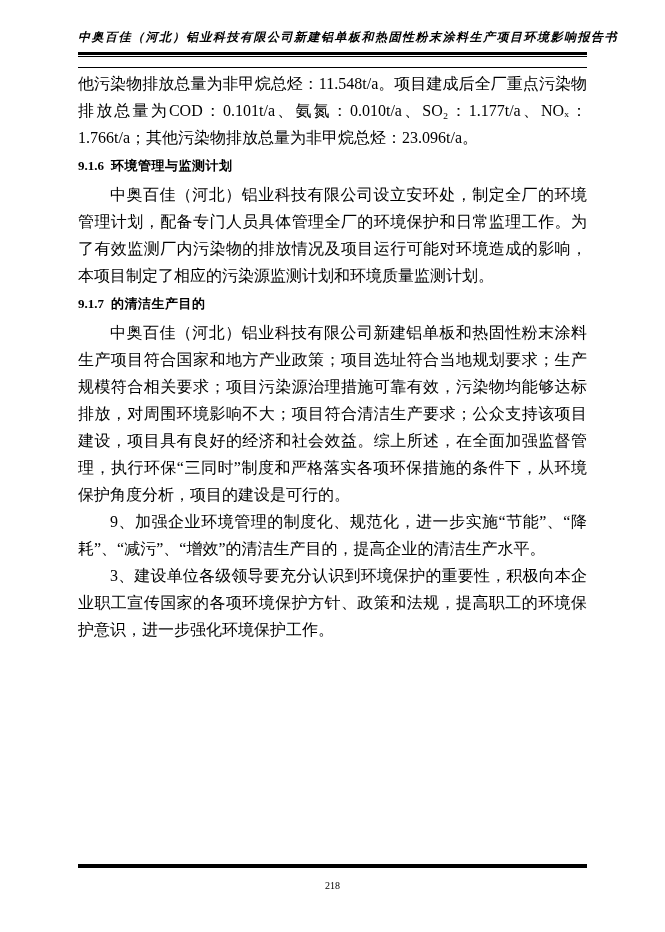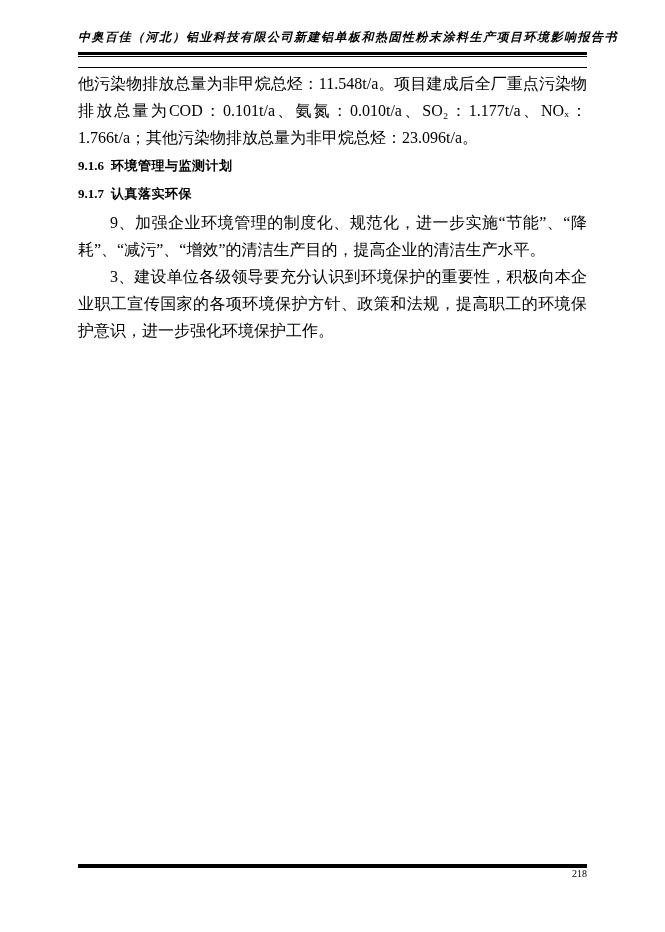--- a/index.html
+++ b/index.html
@@ -63,24 +63,24 @@
   }
   
   .page-footer {
     position: absolute;
     top: 864px;
     left: 78px;
     width: 509px;
   }
   .footer-rule { height: 3.5px; background: #000; }
   .page-number {
-    margin-top: 0;
+    margin-top: 12px;
     font-size: 10px;
     line-height: 12px;
-    text-align: right;
+    text-align: center;
   }
 </style>
 </head>
 <body>
 
 <div class="page">
 
   <div class="page-header">
     <div class="header-title">中奥百佳（河北）铝业科技有限公司新建铝单板和热固性粉末涂料生产项目环境影响报告书</div>
     <div class="rule-thick"></div>
@@ -88,24 +88,26 @@
   </div>
 
   <div class="content">
     <div class="rule-hair"></div>
 
     <p class="para">他污染物排放总量为非甲烷总烃：11.548t/a。项目建成后全厂重点污染物排放总量为COD：0.101t/a、氨氮：0.010t/a、SO₂：1.177t/a、NOₓ：1.766t/a；其他污染物排放总量为非甲烷总烃：23.096t/a。</p>
 
     <h2 class="heading">
       <span class="h-num">9.1.6</span><span class="h-title">环境管理与监测计划</span>
     </h2>
+    <p class="para indent">中奥百佳（河北）铝业科技有限公司设立安环处，制定全厂的环境管理计划，配备专门人员具体管理全厂的环境保护和日常监理工作。为了有效监测厂内污染物的排放情况及项目运行可能对环境造成的影响，本项目制定了相应的污染源监测计划和环境质量监测计划。</p>
 
     <h2 class="heading">
-      <span class="h-num">9.1.7</span><span class="h-title">认真落实环保</span>
+      <span class="h-num">9.1.7</span><span class="h-title">的清洁生产目的</span>
     </h2>
+    <p class="para indent">中奥百佳（河北）铝业科技有限公司新建铝单板和热固性粉末涂料生产项目符合国家和地方产业政策；项目选址符合当地规划要求；生产规模符合相关要求；项目污染源治理措施可靠有效，污染物均能够达标排放，对周围环境影响不大；项目符合清洁生产要求；公众支持该项目建设，项目具有良好的经济和社会效益。综上所述，在全面加强监督管理，执行环保“三同时”制度和严格落实各项环保措施的条件下，从环境保护角度分析，项目的建设是可行的。</p>
 
     <p class="para indent">9、加强企业环境管理的制度化、规范化，进一步实施“节能”、“降耗”、“减污”、“增效”的清洁生产目的，提高企业的清洁生产水平。</p>
     <p class="para indent">3、建设单位各级领导要充分认识到环境保护的重要性，积极向本企业职工宣传国家的各项环境保护方针、政策和法规，提高职工的环境保护意识，进一步强化环境保护工作。</p>
   </div>
 
   <div class="page-footer">
     <div class="footer-rule"></div>
     <div class="page-number">218</div>
   </div>
 

